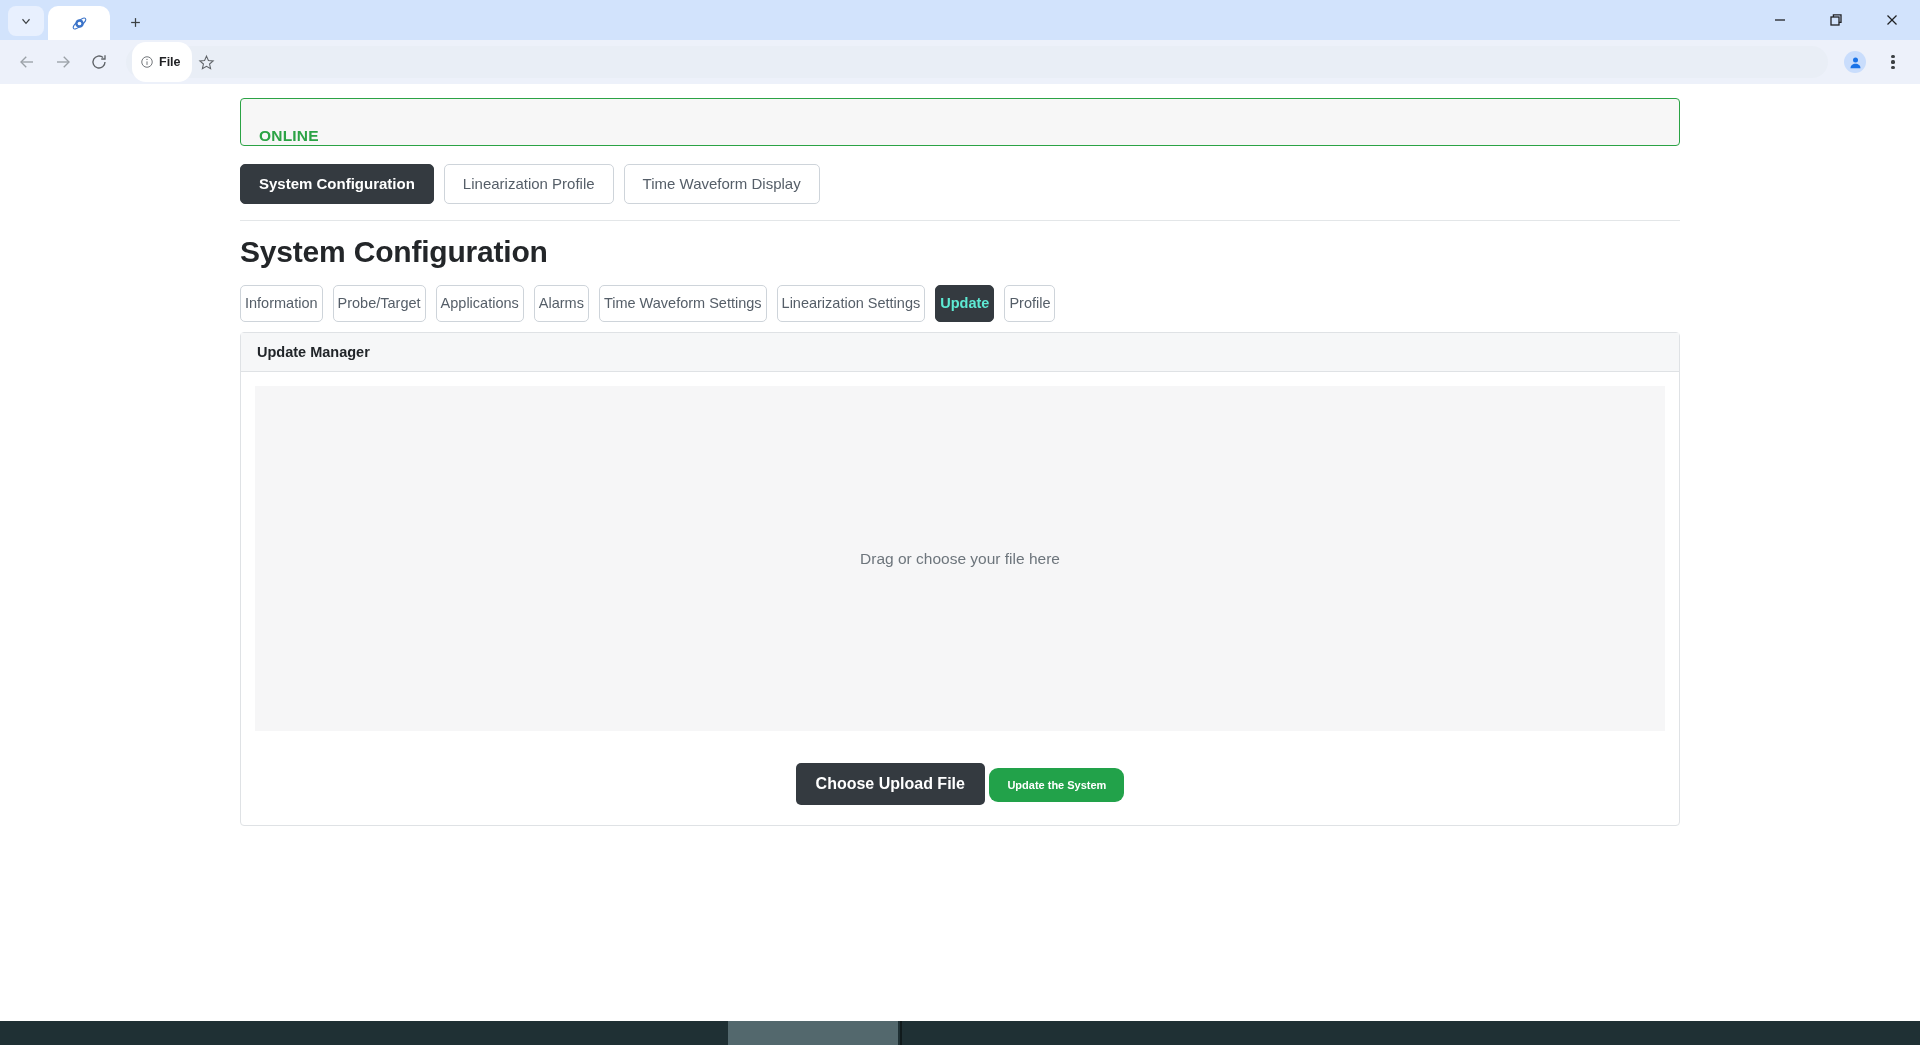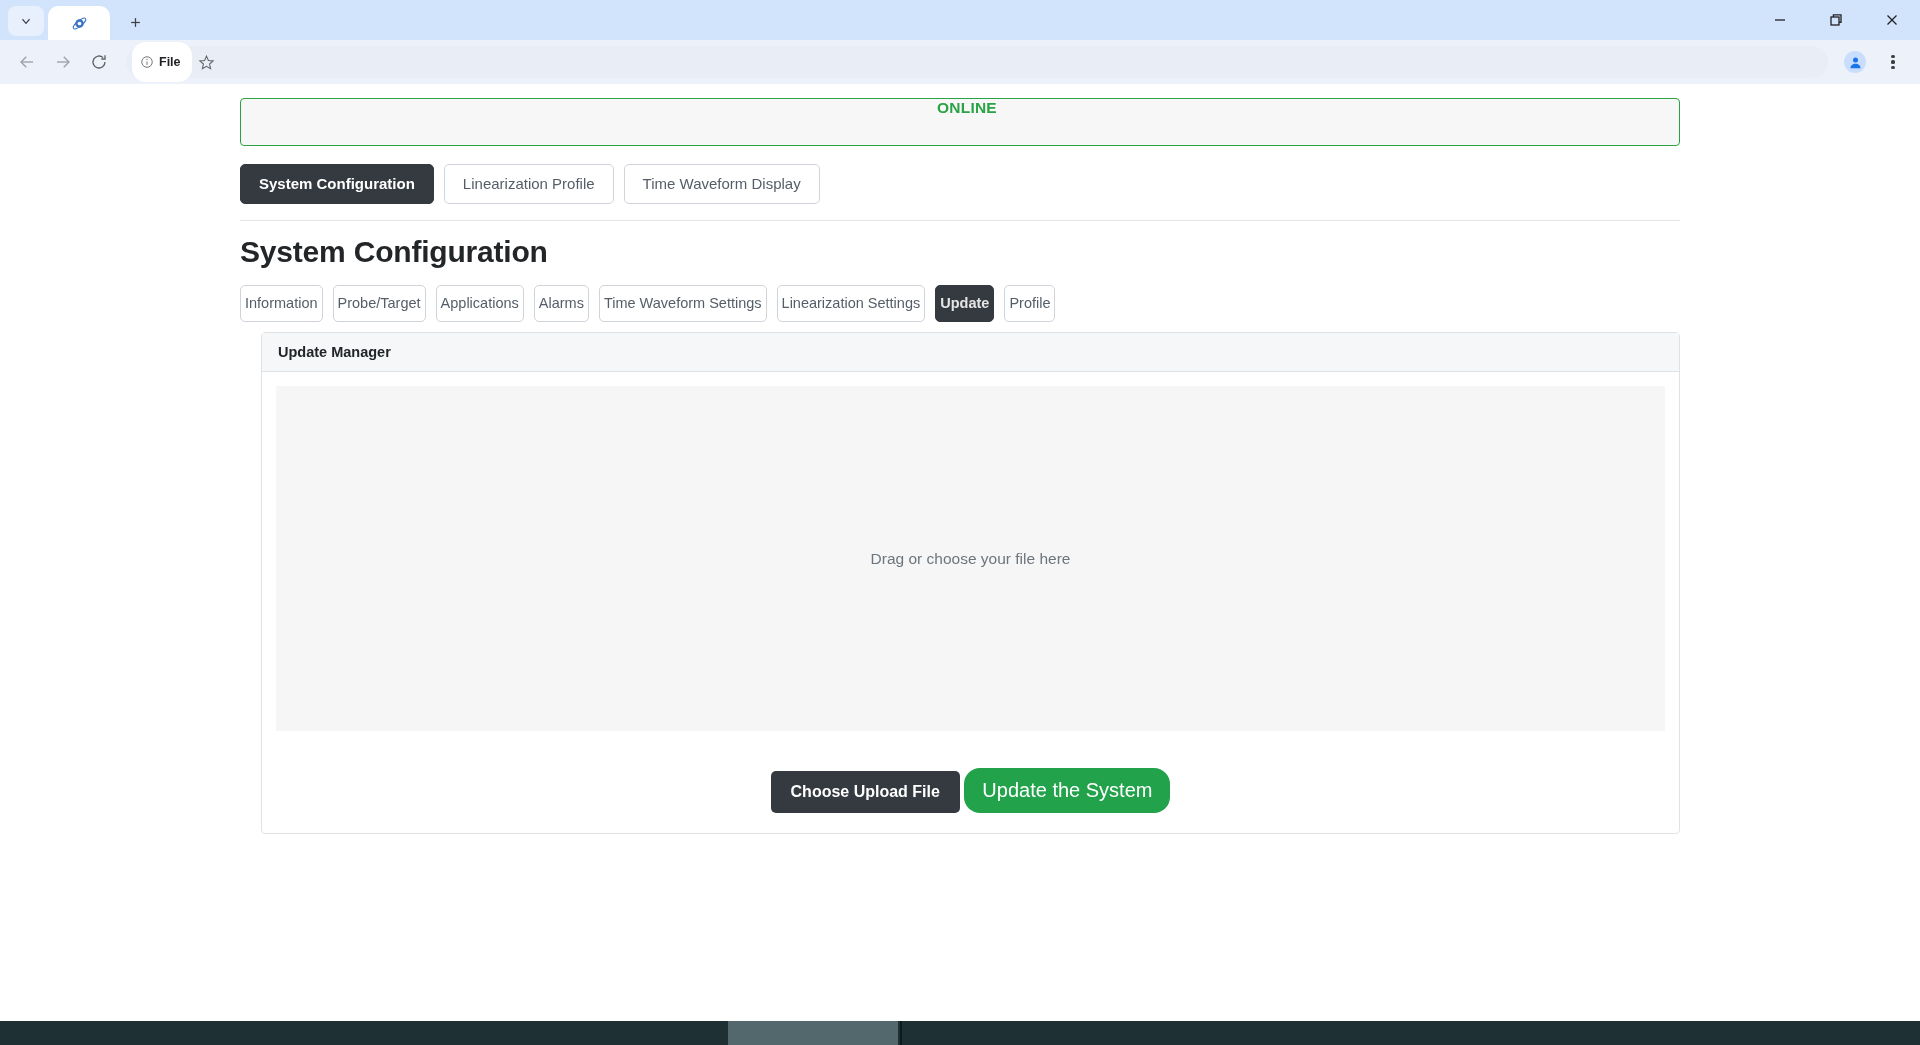--- a/index.html
+++ b/index.html
@@ -149,24 +149,23 @@
     margin: 0 auto;
     padding-top: 14px;
   }
 
   .status-bar {
     border: 1px solid #2ba345;
     border-radius: 4px;
     background: #f7f7f7;
     height: 48px;
     display: flex;
-    align-items: center;
+    align-items: flex-end;
     justify-content: space-between;
     padding: 0 4px 0 18px;
-    flex-direction: column;
   }
   .status-text {
     color: #2ba345;
     font-weight: bold;
     font-size: 15.5px;
     letter-spacing: .2px;
   }
   .status-actions { display: flex; gap: 6px; padding-right: 2px;}
   .btn-dark {
     background: #343a40;
@@ -225,30 +224,29 @@
     color: #555e68;
     font-size: 14.5px;
     padding: 9px 4px;
     cursor: pointer;
     font-family: "Liberation Sans", sans-serif;
     line-height: 1.2;
   }
   .subtab.active {
     background: #343a40;
     border-color: #343a40;
-    color: #e5e5e5;
+    color: #5eead4;
     font-weight: bold;
   }
 
   .panel {
     margin-top: 10px;
     border: 1px solid #dfe2e5;
     border-radius: 4px;
     background: #fff;
-    margin-left: 21px;
   }
   .panel-head {
     background: #f6f7f8;
     border-bottom: 1px solid #dfe2e5;
     padding: 11px 16px;
     font-weight: bold;
     font-size: 14.5px;
     color: #212529;
   }
   .panel-body { padding: 14px 14px 20px 14px; }
@@ -282,23 +280,23 @@
   .file-name {
     margin-top: 20px;
     font-size: 15px;
     color: #3c4043;
   }
   .btn-green {
     margin-top: 11px;
     background: #22a24a;
     color: #fff;
     border: none;
-    border-radius: 16px;
-    font-size: 20px;
-    font-weight: normal;
+    border-radius: 9px;
+    font-size: 11px;
+    font-weight: bold;
     padding: 11px 18px;
     cursor: pointer;
     font-family: "Liberation Sans", sans-serif;
   }
 
   .taskbar {
     position: absolute;
     bottom: 0; left: 0;
     width: 1920px;
     height: 24px;

